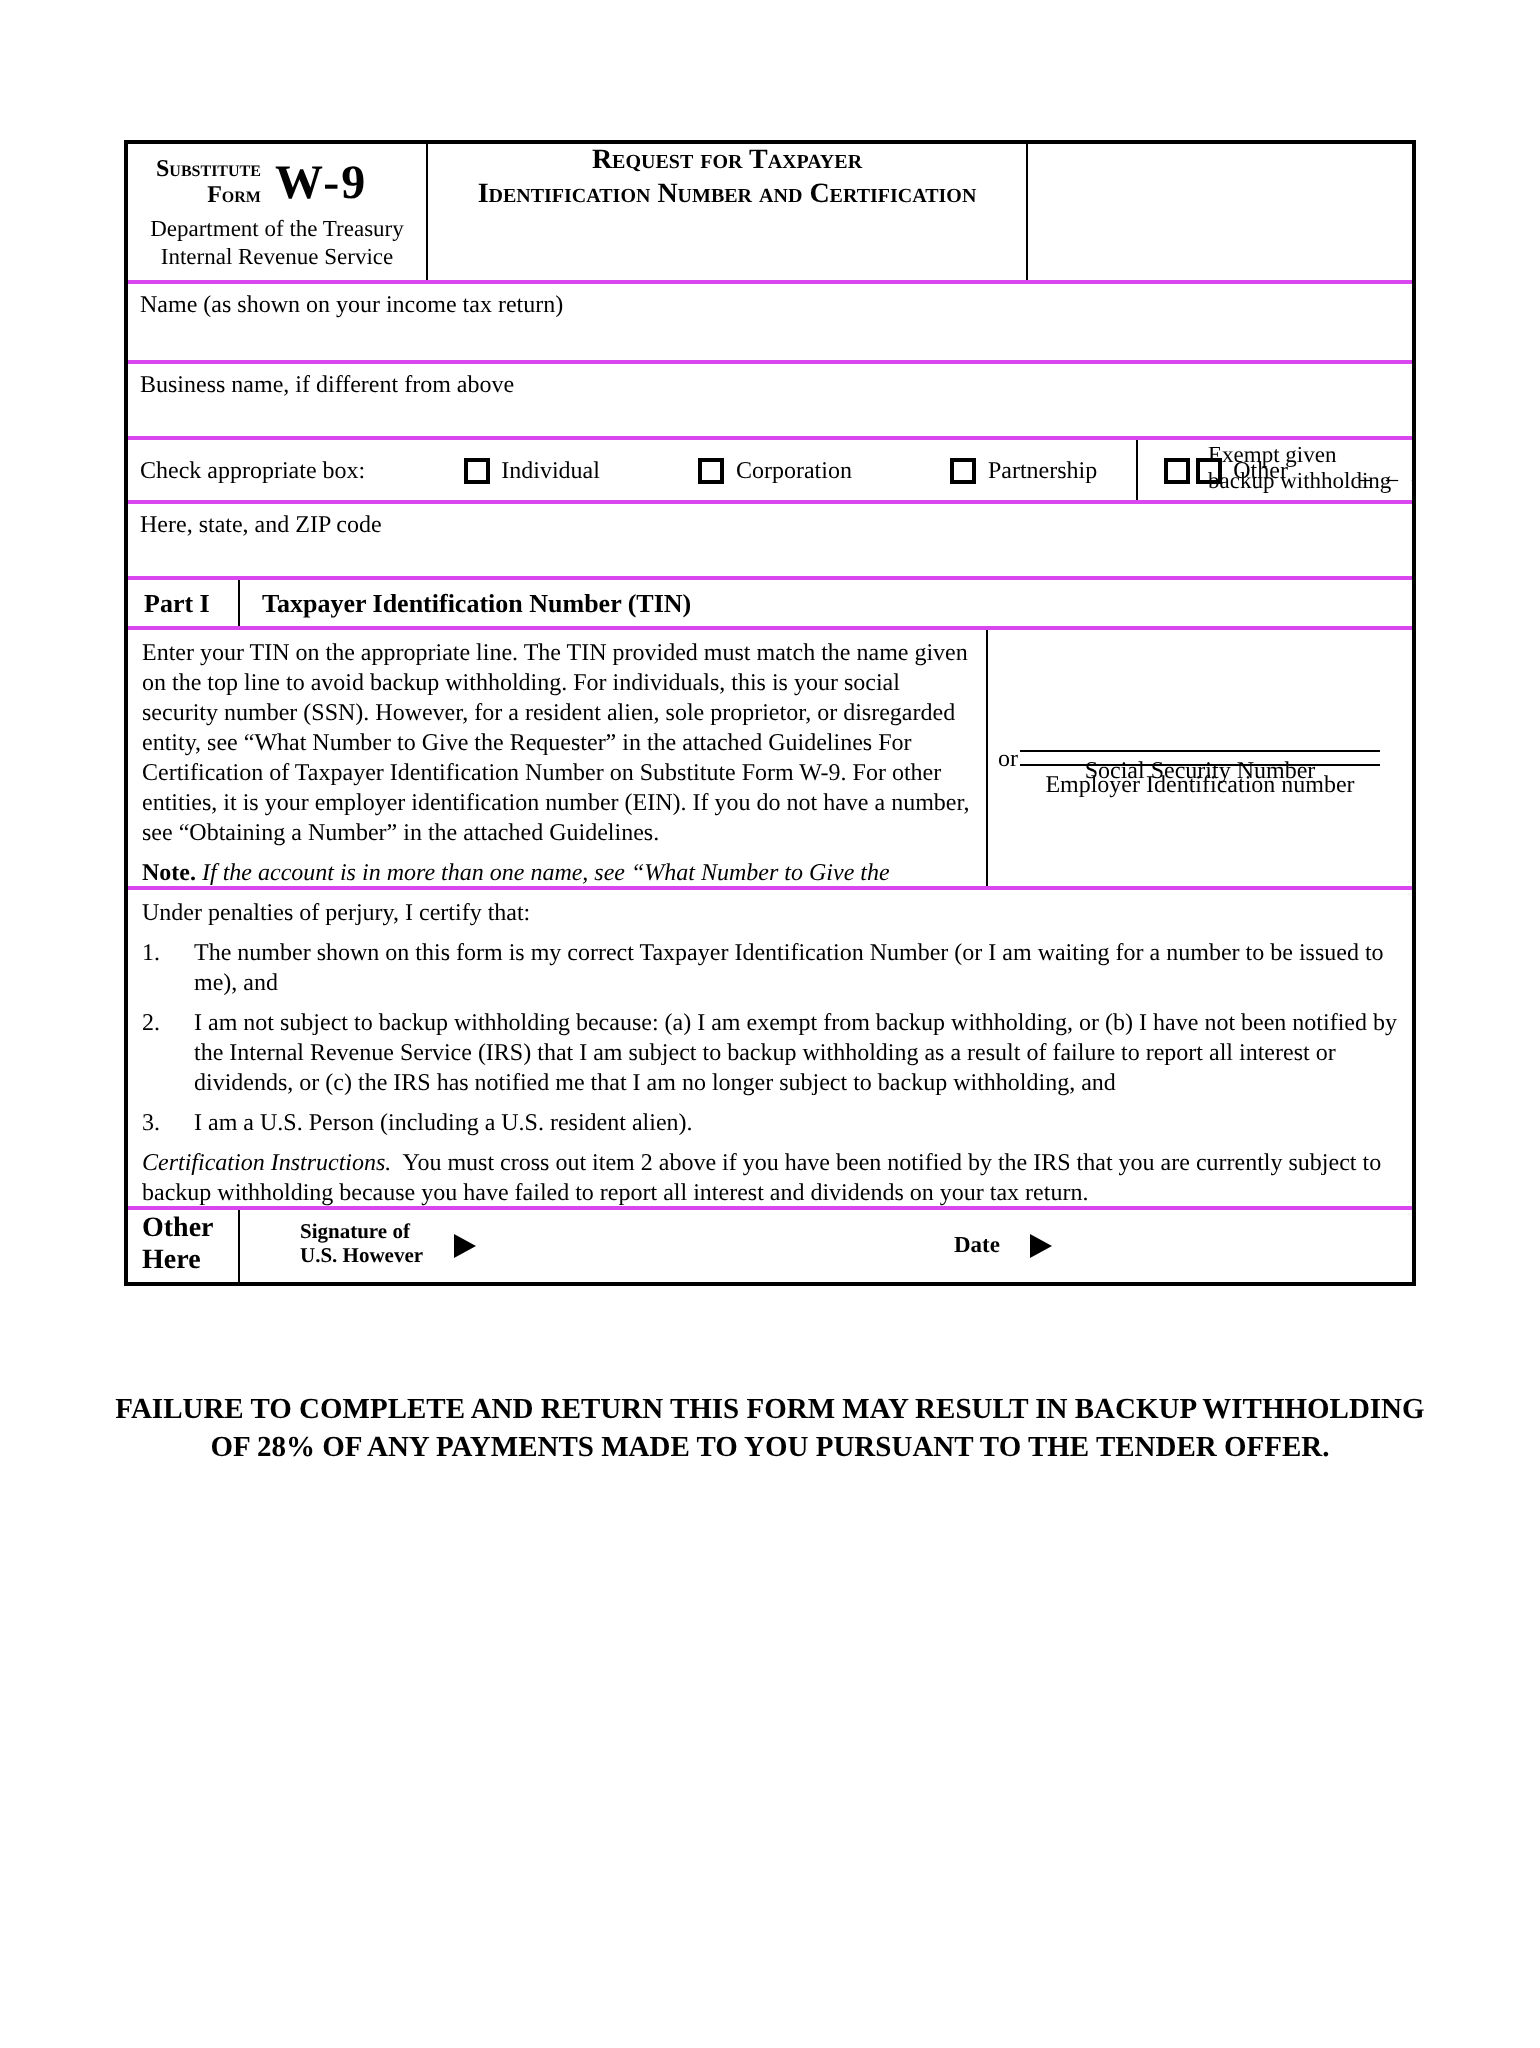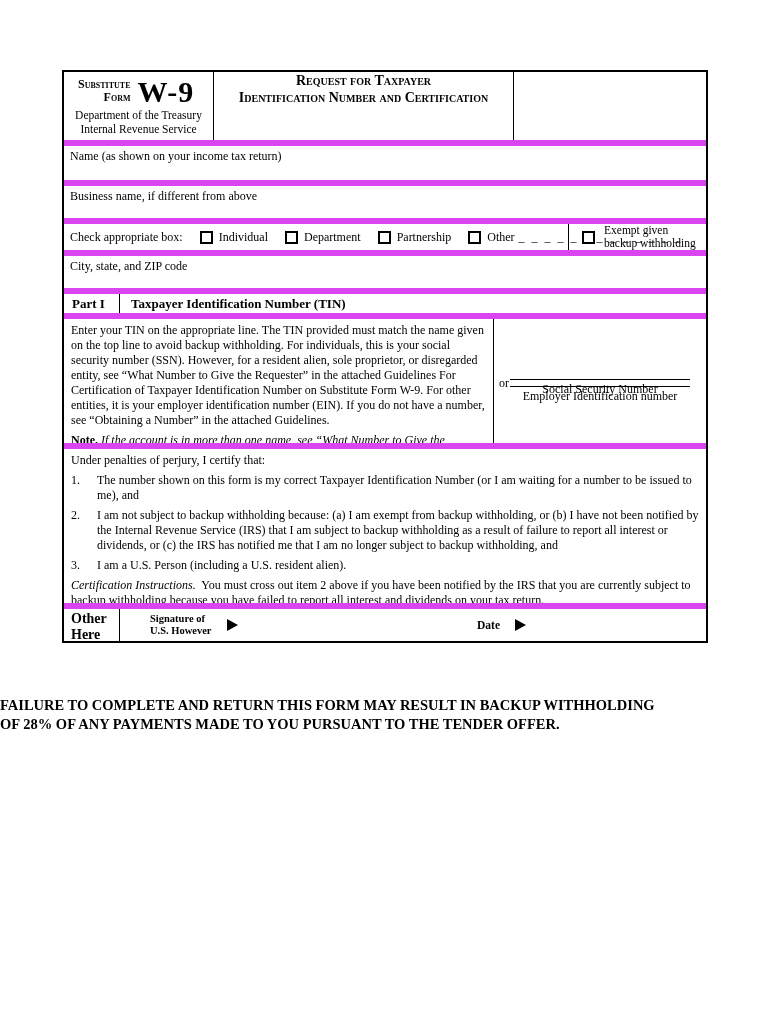--- a/index.html
+++ b/index.html
@@ -15,47 +15,47 @@
   }
   .form {
     position: absolute;
     left: 62px;
     top: 70px;
     width: 646px;
     border: 2px solid #000;
     background: #fff;
   }
   .row { display: flex; width: 100%; overflow: hidden; }
-  .row + .row { border-top: 6px solid #d946ef; font-family: Liberation Serif, serif; }
+  .row + .row { border-top: 2px solid #d946ef; font-family: Liberation Serif, serif; }
   .bold { font-weight: bold; }
   .ital { font-style: italic; }
 
   
   .hdr-row { height: 68px; }
   .hdr-left { width: 150px; border-right: 1px solid #000; padding: 6px 4px 2px 4px; }
   .hdr-mid { width: 300px; border-right: 1px solid #000; display: flex; flex-direction: column;
              justify-content: flex-start; align-items: center; text-align: center; }
   .hdr-right { flex: 1; padding: 16px 8px 4px 10px; font-weight: bold; font-size: 12.5px; line-height: 15.5px; }
   .subform { display: flex; align-items: flex-start; padding-left: 10px; }
   .subform .stack { display: flex; flex-direction: column; align-items: flex-end; }
   .subform .stack span { font-weight: bold; font-variant: small-caps; font-size: 12px; line-height: 13px; }
-  .w9 { font-weight: bold; font-size: 30px; line-height: 28px; margin-left: 7px; letter-spacing: 1px; }
+  .w9 { font-weight: bold; font-size: 24px; line-height: 28px; margin-left: 7px; letter-spacing: 1px; }
   .dept { text-align: center; font-size: 11.5px; line-height: 13.5px; margin-top: 3px; }
   .hdr-title { font-weight: bold; font-variant: small-caps; font-size: 14px; line-height: 17px; }
 
   
   .field-row { padding: 3px 6px; font-size: 12px; }
   .name-row { height: 40px; }
   .business-row { height: 38px; }
   .city-row { height: 38px; }
 
   
   .check-row { height: 32px; }
   .check-left { width: 505px; border-right: 1px solid #000; display: flex; align-items: center;
-                padding: 0 6px; font-size: 12px; white-space: nowrap; }
+                padding: 0 6px; font-size: 12px; white-space: nowrap; gap: 32px; }
   .checkbox { display: inline-block; width: 13px; height: 13px; border: 2px solid #000;
               background: #fff; flex: none; }
   .cb-group { display: flex; align-items: center; margin-left: 17px; }
   .cb-group .checkbox { margin-right: 6px; }
   .other-line { font-size: 12px; letter-spacing: 2px; margin-left: 4px; white-space: nowrap; }
   .exempt-cell { flex: 1; display: flex; align-items: center; padding: 2px 4px 2px 13px; }
   .exempt-cell .checkbox { margin-right: 9px; }
   .exempt-label { font-size: 11.5px; line-height: 13px; }
 
   
@@ -96,21 +96,21 @@
   .sig-space { flex: 1; }
   .date-group { display: flex; align-items: center; margin-right: 140px; }
   .date-label { font-weight: bold; font-size: 11.5px; }
 
   
   .footer {
     position: absolute;
     top: 696px;
     left: 0;
     width: 770px;
-    text-align: left;
+    text-align: center;
     font-weight: bold;
     font-size: 14.5px;
     line-height: 19px;
   }
 </style>
 </head>
 <body>
 
 <div class="page">
   <div class="form">
@@ -145,40 +145,40 @@
 
     <div class="row check-row">
       <div class="check-left">
         <span>Check appropriate box:</span>
         <span class="cb-group">
           <span class="checkbox"></span>
           <span>Individual</span>
         </span>
         <span class="cb-group">
           <span class="checkbox"></span>
-          <span>Department</span>
+          <span>Corporation</span>
         </span>
         <span class="cb-group">
           <span class="checkbox"></span>
           <span>Partnership</span>
         </span>
         <span class="cb-group">
           <span class="checkbox"></span>
           <span>Other</span>
         </span>
         <span class="other-line">_ _ _ _ _ _ _ _ _ _ _ _ _</span>
       </div>
       <div class="exempt-cell">
         <span class="checkbox"></span>
         <span class="exempt-label">Exempt given backup withholding</span>
       </div>
     </div>
 
     <div class="row city-row">
-      <div class="field-row">City, state, and ZIP code</div>
+      <div class="field-row">Here, state, and ZIP code</div>
     </div>
 
     <div class="row part-row">
       <div class="part-label">Part I</div>
       <div class="part-title">Taxpayer Identification Number (TIN)</div>
     </div>
 
     <div class="row p1-row">
       <div class="p1-left">
         <div>Enter your TIN on the appropriate line.  The TIN provided must match the name given on the top line to avoid backup withholding.  For individuals, this is your social security number (SSN).  However, for a resident alien, sole proprietor, or disregarded entity, see “What Number to Give the Requester” in the attached Guidelines For Certification of Taxpayer Identification Number on Substitute Form W-9.  For other entities, it is your employer identification number (EIN).  If you do not have a number, see “Obtaining a Number” in the attached Guidelines.</div>

